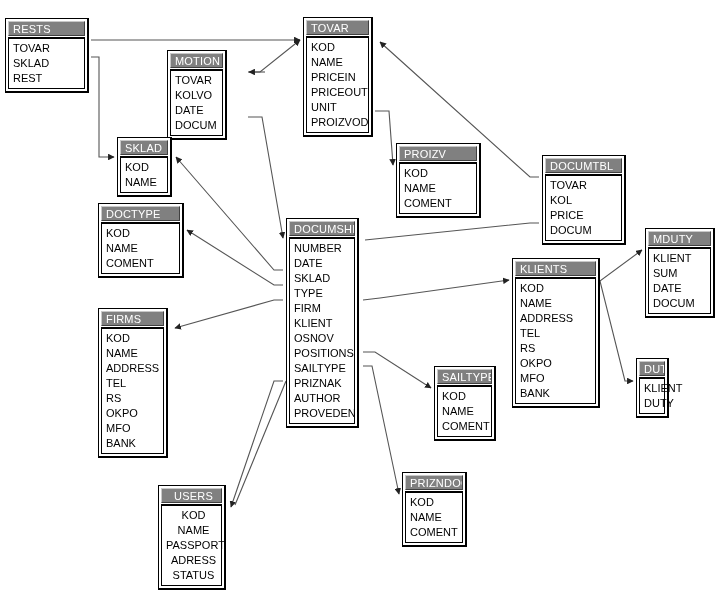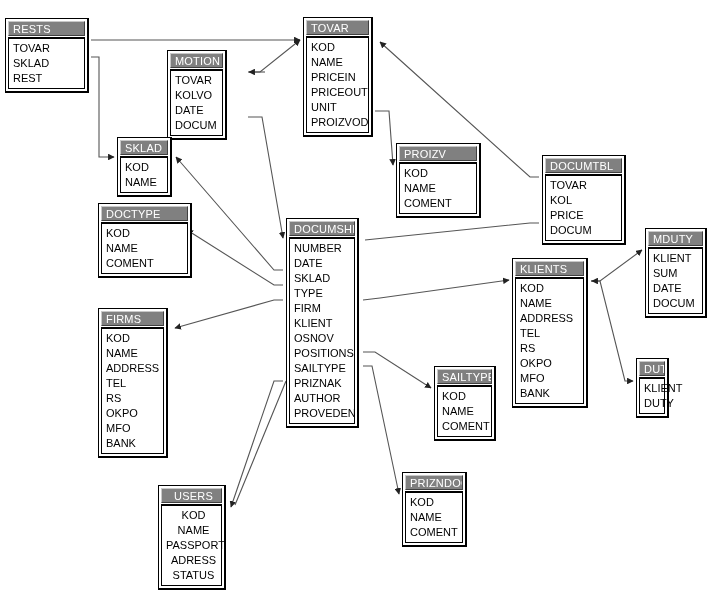--- a/index.html
+++ b/index.html
@@ -163,21 +163,21 @@
       </div>
       <div class="entity" style="left: 542px; top: 155px; width: 84px;">
         <div class="entity-title">DOCUMTBL</div>
         <div class="entity-fields">
           <div class="field">TOVAR</div>
           <div class="field">KOL</div>
           <div class="field">PRICE</div>
           <div class="field">DOCUM</div>
         </div>
       </div>
-      <div class="entity" style="left: 98px; top: 203px; width: 94px;">
+      <div class="entity" style="left: 98px; top: 203px; width: 86px;">
         <div class="entity-title">DOCTYPE</div>
         <div class="entity-fields">
           <div class="field">KOD</div>
           <div class="field">NAME</div>
           <div class="field">COMENT</div>
         </div>
       </div>
       <div class="entity" style="left: 286px; top: 218px; width: 73px;">
         <div class="entity-title">DOCUMSHP</div>
         <div class="entity-fields">
@@ -188,30 +188,30 @@
           <div class="field">FIRM</div>
           <div class="field">KLIENT</div>
           <div class="field">OSNOV</div>
           <div class="field">POSITIONS</div>
           <div class="field">SAILTYPE</div>
           <div class="field">PRIZNAK</div>
           <div class="field">AUTHOR</div>
           <div class="field">PROVEDEN</div>
         </div>
       </div>
-      <div class="entity" style="left: 645px; top: 228px; width: 62px;">
+      <div class="entity" style="left: 645px; top: 228px; width: 70px;">
         <div class="entity-title">MDUTY</div>
         <div class="entity-fields">
           <div class="field">KLIENT</div>
           <div class="field">SUM</div>
           <div class="field">DATE</div>
           <div class="field">DOCUM</div>
         </div>
       </div>
-      <div class="entity" style="left: 512px; top: 258px; width: 76px;">
+      <div class="entity" style="left: 512px; top: 258px; width: 88px;">
         <div class="entity-title">KLIENTS</div>
         <div class="entity-fields">
           <div class="field">KOD</div>
           <div class="field">NAME</div>
           <div class="field">ADDRESS</div>
           <div class="field">TEL</div>
           <div class="field">RS</div>
           <div class="field">OKPO</div>
           <div class="field">MFO</div>
           <div class="field">BANK</div>

